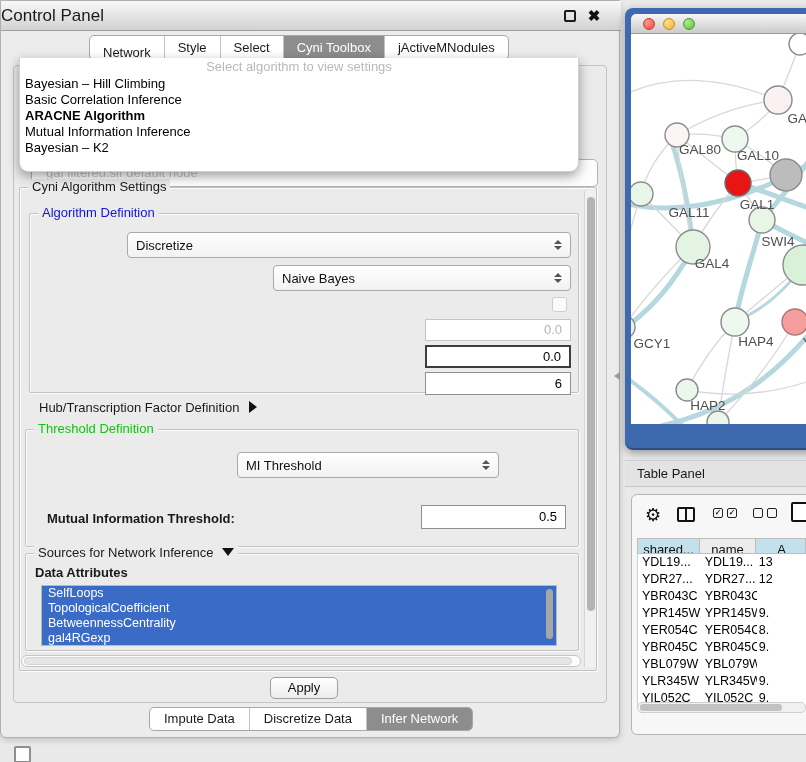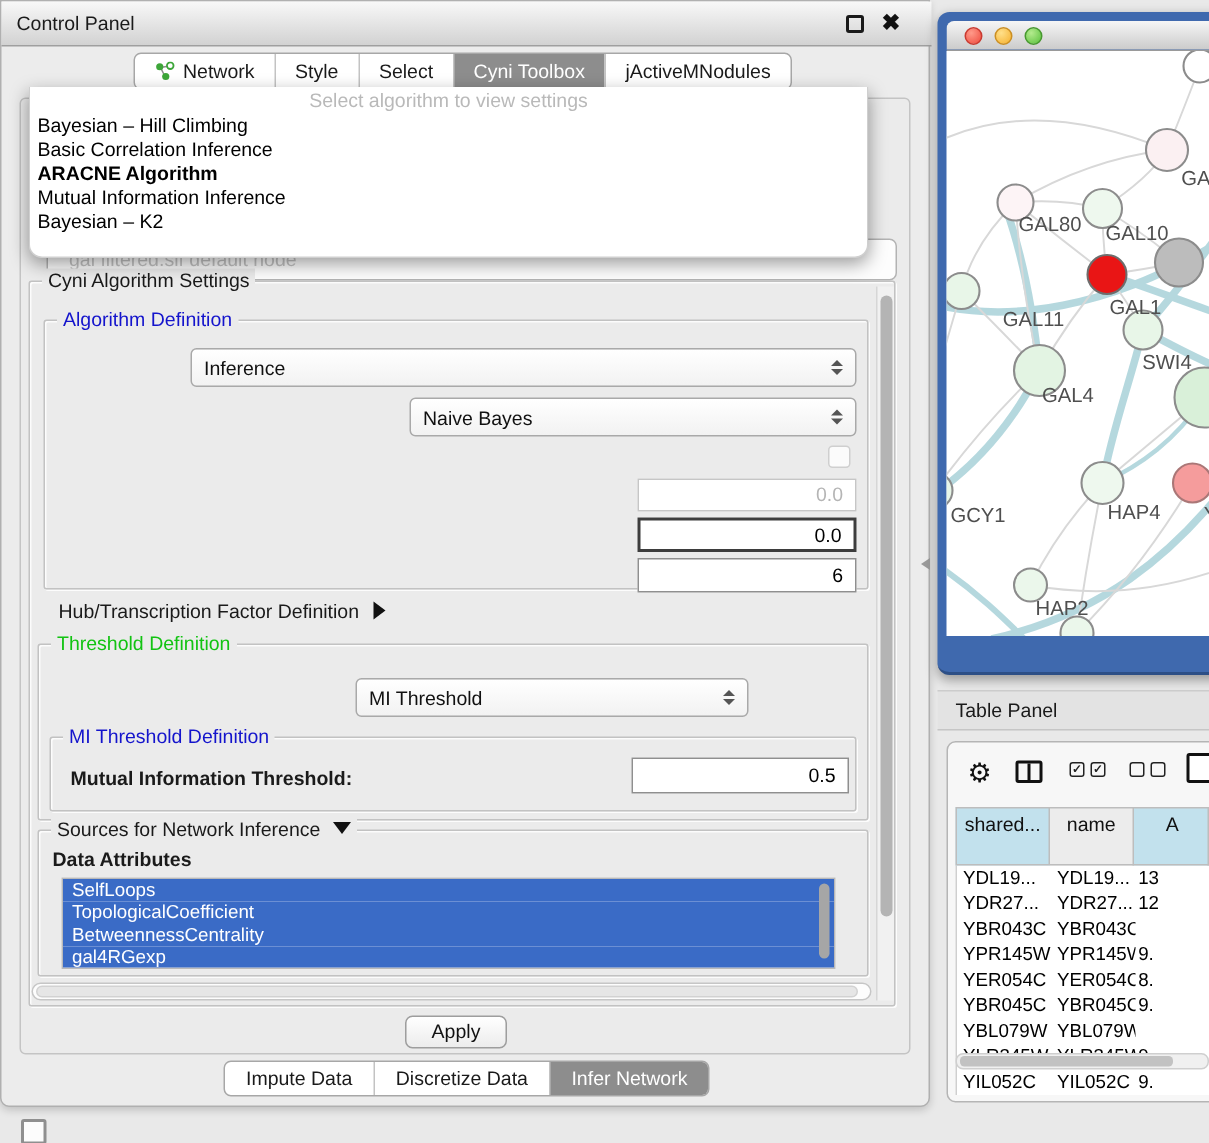--- a/index.html
+++ b/index.html
@@ -6,31 +6,31 @@
   html,body { background:#e9e9e9; }
   body { font-family:"Liberation Sans", sans-serif; }
   #page { position:relative; width:806px; height:762px; background:#e9e9e9; overflow:hidden; }
 
   
   .cp-window { position:absolute; left:0; top:0; width:620px; height:738px;
     background:#ececec; border:1px solid #b0b0b0; border-radius:0 0 6px 6px;
     box-shadow:0 2px 6px rgba(0,0,0,.18); }
   .cp-titlebar { position:absolute; left:0; top:0; width:620px; height:30px;
     background:linear-gradient(#f8f8f8,#d2d2d2); border-bottom:1px solid #9f9f9f; }
-  .cp-title { position:absolute; left:10px; top:0; line-height:30px; font-size:13px; color:#1a1a1a; }
+  .cp-title { position:absolute; left:0; top:0; line-height:30px; font-size:17px; color:#1a1a1a; }
   .wbtn-float { position:absolute; left:563px; top:9px; width:12px; height:12px;
     border:2px solid #1a1a1a; border-radius:2px; background:transparent; }
   .wbtn-close { position:absolute; left:583px; top:4px; width:20px; height:22px;
     font-size:15px; font-weight:bold; color:#111; text-align:center; line-height:22px; }
 
   
   .tabbar { position:absolute; left:88px; top:34px; height:25px; display:flex;
     background:#fff; border:1px solid #a7a7a7; border-radius:5px; overflow:hidden; z-index:5;}
   .tabbar .tab { font-size:13px; color:#1a1a1a; line-height:23px; padding:0 13px;
-    border-left:1px solid #c3c3c3; display:flex; align-items:center; gap:5px; white-space:nowrap;}
+    border-left:1px solid #c3c3c3; display:flex; align-items:center; gap:5px; white-space:nowrap;flex-direction:column;}
   .tabbar .tab:first-child { border-left:none; }
   .tabbar .tab.sel { background:#8d8d8d; color:#fff; }
 
   
   .dd { position:absolute; left:18px; top:57px; width:560px; height:114px; background:#fff;
     border:1px solid #cfcfcf; border-top:none; border-radius:0 0 9px 9px;
     box-shadow:0 4px 12px rgba(0,0,0,.38); z-index:60; overflow:hidden;}
   .dd-ph { height:18px; line-height:18px; text-align:center; color:#b9b9b9; font-size:13px; }
   .dd-item { height:16px; line-height:16px; font-size:13px; color:#000; padding-left:5px; white-space:nowrap;}
   .dd-item.bold { font-weight:bold; }
@@ -122,21 +122,21 @@
     background:#f7f7f7; border:1px solid #b5b5b5; border-radius:6px 0 0 6px; }
   .tp-toolbar { position:absolute; left:631px; top:500px; width:175px; height:34px; z-index:3;}
   .gear { position:absolute; left:14px; top:4px; font-size:18px; color:#111; }
   .cols-icon { position:absolute; left:46px; top:7px; width:18px; height:15px; border:2px solid #111; border-radius:2px;}
   .cols-icon i { position:absolute; left:6px; top:0; width:2px; height:11px; background:#111; display:block;}
   .cbx { position:absolute; width:10px; height:10px; border:1.5px solid #222; border-radius:2px; font-size:8px;
     line-height:8px; text-align:center; color:#222; font-weight:bold;}
   .doc-icon { position:absolute; left:160px; top:2px; width:22px; height:20px; border:2px solid #111; border-radius:2px; background:#fff;}
 
   .tbl { position:absolute; left:637px; top:538px; width:169px; z-index:2; }
-  .tbl-hrow { display:flex; height:39px; }
+  .tbl-hrow { display:flex; height:16px; }
   .tbl-hcell { font-size:13px; color:#111; text-align:center; line-height:22px;
     border:1px solid #bdbdbd; border-left:none; overflow:hidden; }
   .tbl-hcell:first-child { border-left:1px solid #bdbdbd; }
   .hc-blue { background:#c2e1ed; }
   .hc-gray { background:#ececec; }
   .tbl-body { background:#fff; border-left:1px solid #cfcfcf; }
   .tbl-row { display:flex; height:17px; }
   .tbl-cell { font-size:12.5px; color:#000; line-height:17px; padding-left:4px; white-space:nowrap; overflow:hidden;}
   .c1 { width:76px; } .c2 { width:68px; } .c3 { width:60px; padding-left:2px; }
   .tp-hscroll { position:absolute; left:637px; top:702px; width:169px; height:11px;
@@ -195,21 +195,21 @@
     </div>
     <div class="vscroll">
         <div class="thumb"></div>
       </div>
 
     <div class="group" style="left:28px; top:212px; width:550px; height:180px;">
       <span class="legend blue">Algorithm Definition</span>
     </div>
     <span class="lbl" style="left:38px; top:235px;">Aracne Mode:</span>
     <div class="combo" style="left:126px; top:231px; width:444px; height:26px; z-index:21;">
-      <span>Inference</span>
+      <span>Discretize</span>
       <span class="arrs">
           <i class="up"></i>
           <i class="dn"></i>
         </span>
     </div>
     <span class="lbl" style="left:38px; top:268px;">Mutual Information Algorithm Type:</span>
     <div class="combo" style="left:272px; top:264px; width:298px; height:26px; z-index:21;">
       <span>Naive Bayes</span>
       <span class="arrs">
           <i class="up"></i>
@@ -232,23 +232,20 @@
     <div class="group" style="left:24px; top:428px; width:554px; height:118px;">
       <span class="legend green">Threshold Definition</span>
     </div>
     <span class="lbl" style="left:86px; top:455px;">Which threshold to use:</span>
     <div class="combo" style="left:236px; top:451px; width:262px; height:26px; z-index:21;">
       <span>MI Threshold</span>
       <span class="arrs">
           <i class="up"></i>
           <i class="dn"></i>
         </span>
-    </div>
-    <div class="group" style="left:32px; top:490px; width:538px; height:50px; z-index:21;">
-      <span class="legend blue">MI Threshold Definition</span>
     </div>
     <span class="lbl" style="left:46px; top:509px; z-index:22;">Mutual Information Threshold:</span>
     <div class="field mid" style="left:420px; top:504px; width:145px; height:24px; line-height:22px; z-index:22;">0.5</div>
 
     <div class="group" style="left:24px; top:552px; width:554px; height:98px;">
       <span class="legend plain">
         <span>Sources for Network Inference</span><span class="tri-d"></span>
       </span>
     </div>
     <span class="lbl" style="left:34px; top:563px; z-index:21;">Data Attributes</span>

